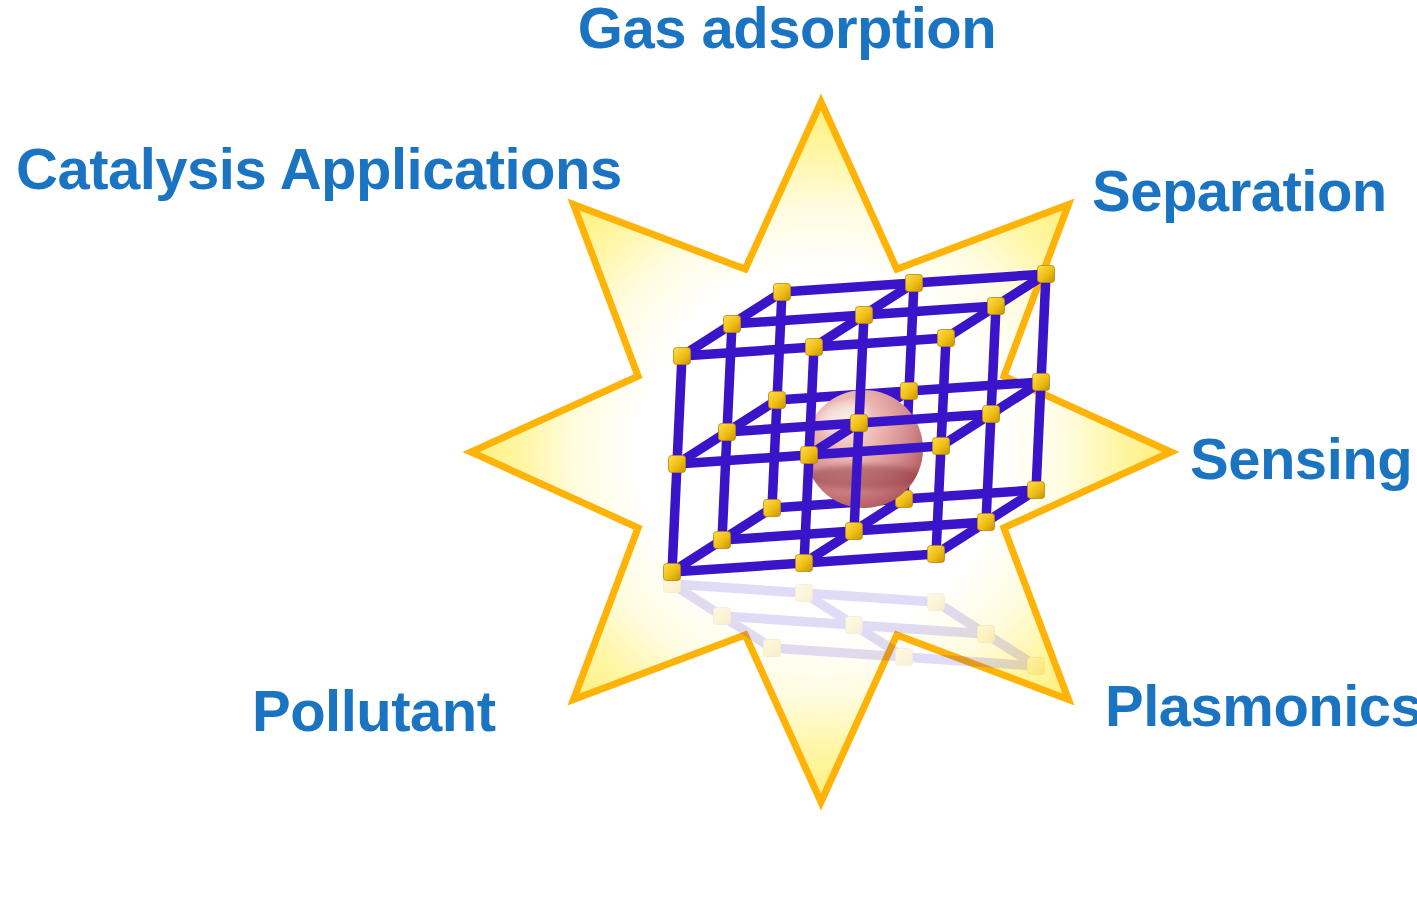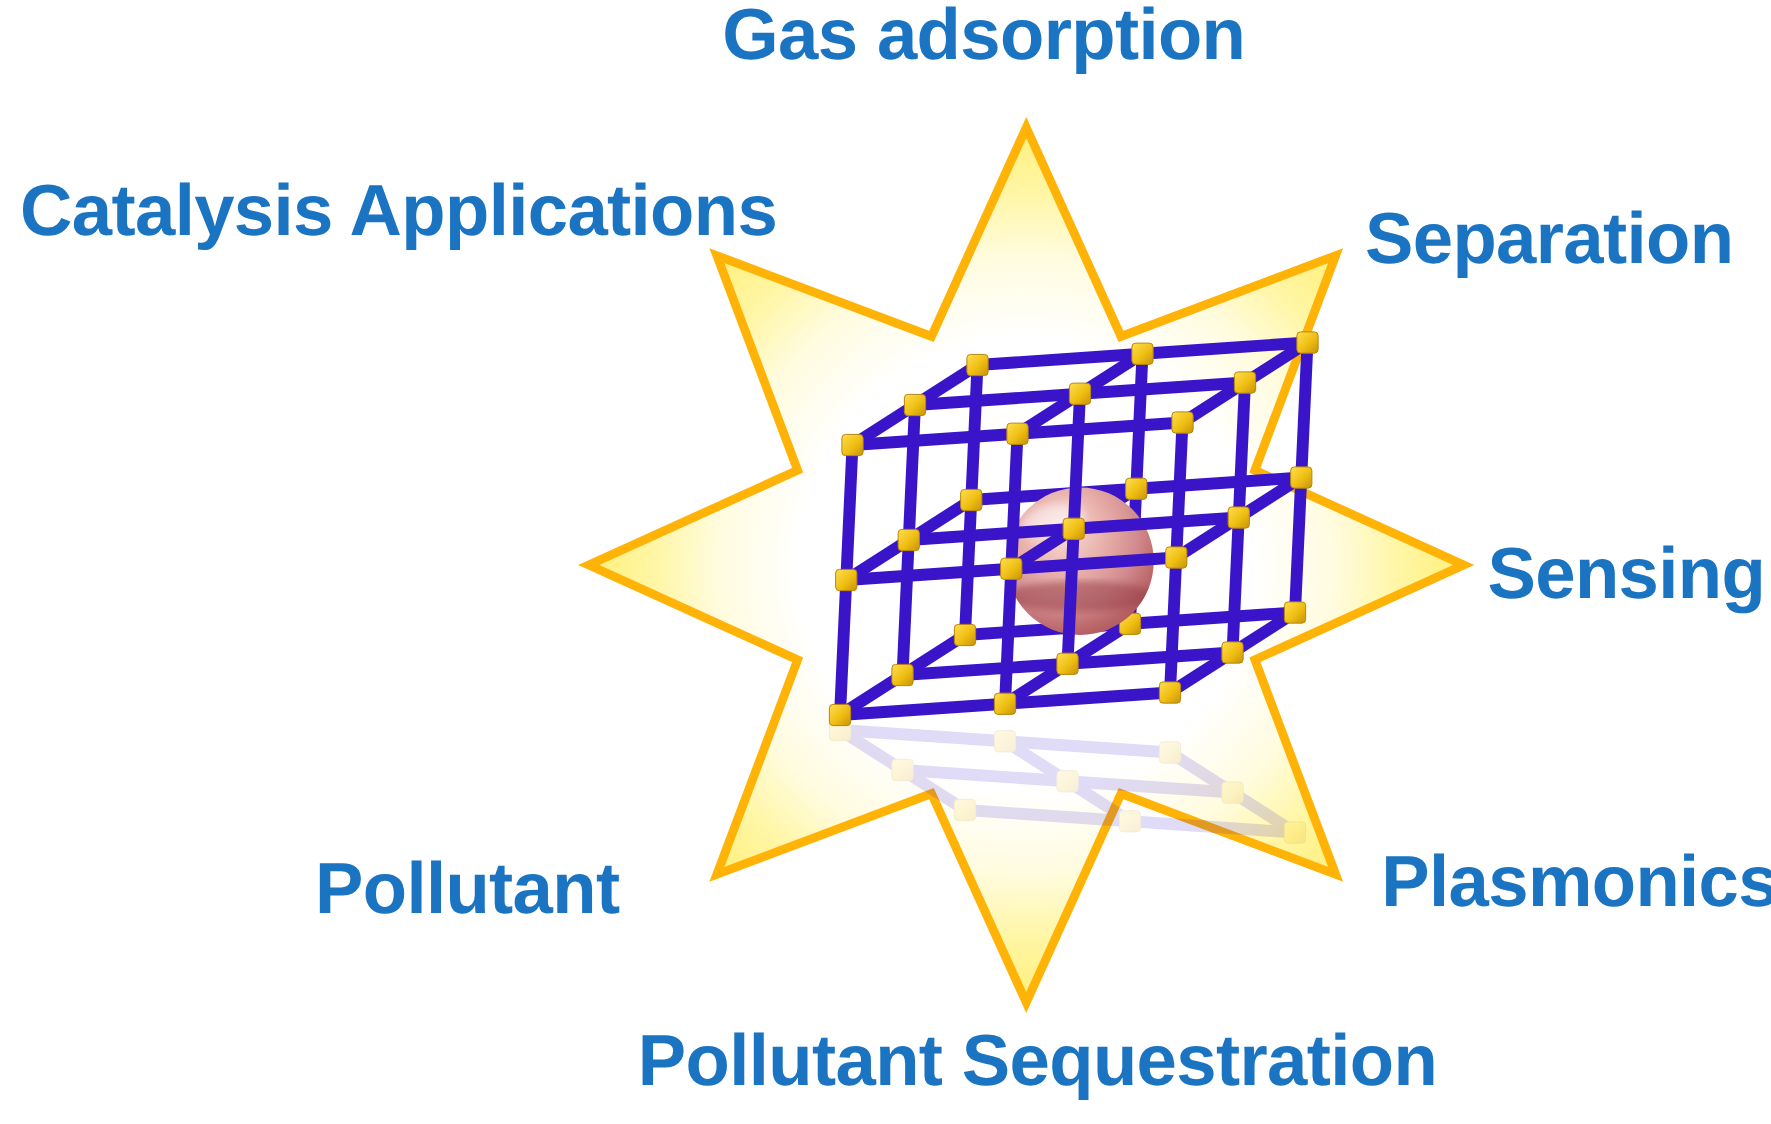--- a/index.html
+++ b/index.html
@@ -196,15 +196,14 @@
         <rect x="937.5" y="329.5" width="17" height="17" rx="3" class="joint"></rect>
       </g>
   </svg>
 
   <div class="label lbl-0">Gas adsorption</div>
   <div class="label lbl-1">Catalysis Applications</div>
   <div class="label lbl-2">Separation</div>
   <div class="label lbl-4">Sensing</div>
   <div class="label lbl-5">Pollutant</div>
   <div class="label lbl-6">Plasmonics</div>
-  <div class="label lbl-7">Pollutant Sequestration</div>
 
 </div>
 
 </body></html>

